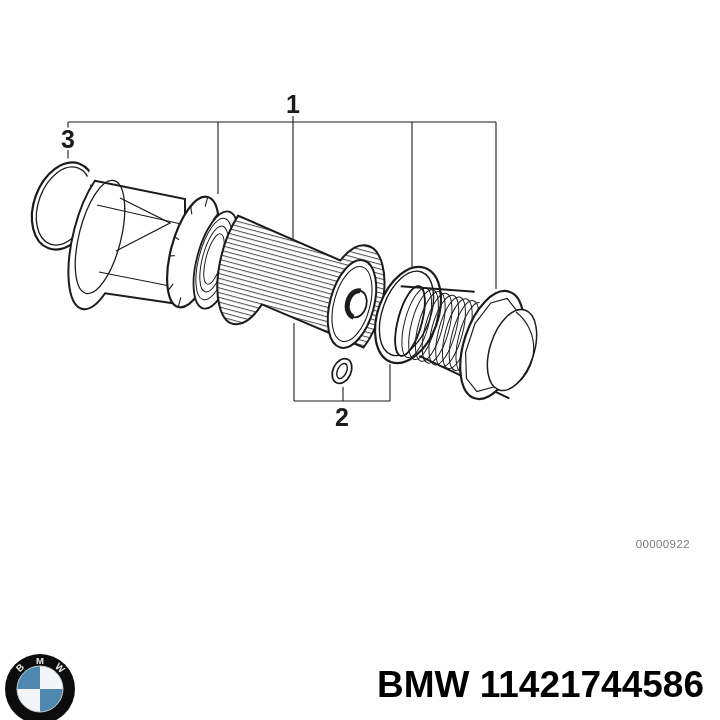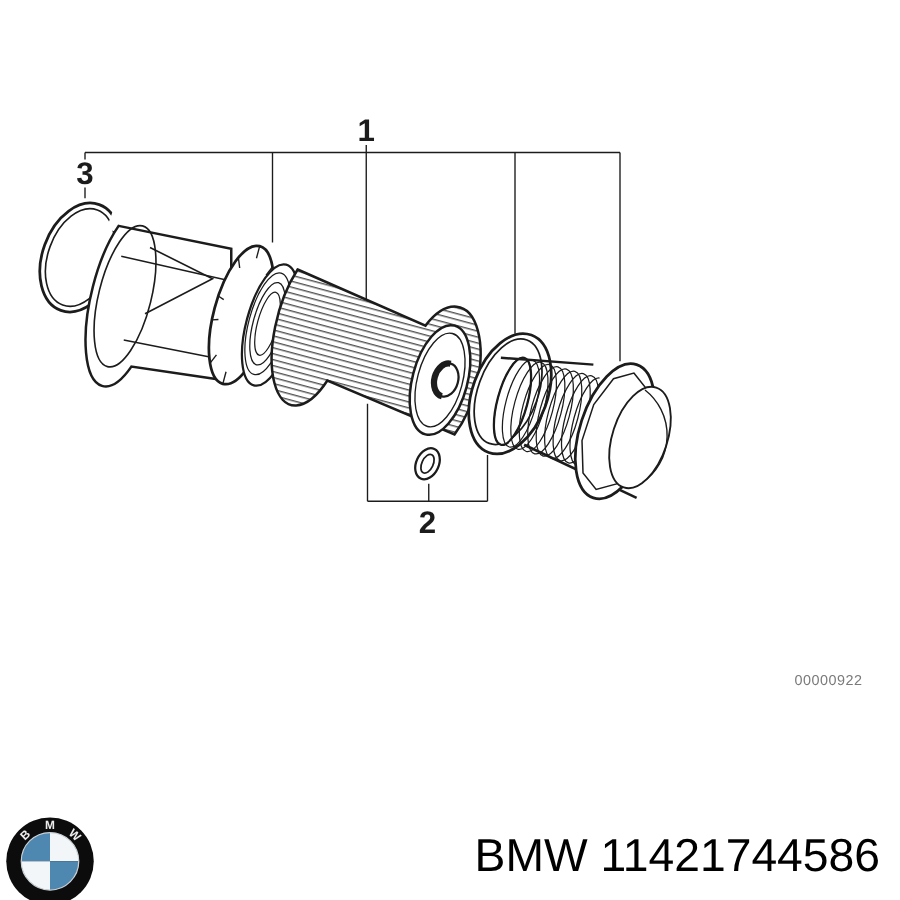--- a/index.html
+++ b/index.html
@@ -9,21 +9,21 @@
   }
   .diagram-wrap{position:absolute;left:0;top:0;width:720px;height:620px;}
   svg{display:block;}
   .ln{stroke:#1c1c1c;fill:none;}
   .fw{stroke:#1c1c1c;fill:#ffffff;}
   .callout-line{stroke:#1c1c1c;stroke-width:1.1;fill:none;}
   text.callout{font-family:"Liberation Sans",sans-serif;font-size:25px;font-weight:700;fill:#1c1c1c;text-anchor:middle;}
   text.dwgnum{font-family:"Liberation Sans",sans-serif;font-size:11.5px;font-weight:400;fill:#7a7a7a;letter-spacing:.4px;text-anchor:end;}
   .footer-text{
     position:absolute;top:664px;right:16px;
-    font-size:37px;font-weight:400;color:#000;white-space:nowrap;text-align:right;
+    font-size:37px;font-weight:700;color:#000;white-space:nowrap;text-align:right;
   }
   .bmw-logo{position:absolute;left:2px;top:651px;width:76px;height:76px;}
   .roundel-letter{font-family:"Liberation Sans",sans-serif;font-size:9.5px;font-weight:700;fill:#ededed;text-anchor:middle;}
 </style>
 </head>
 <body>
 
 <div class="diagram-wrap">
 <svg width="720" height="620" viewBox="0 0 720 620">
   <defs>

